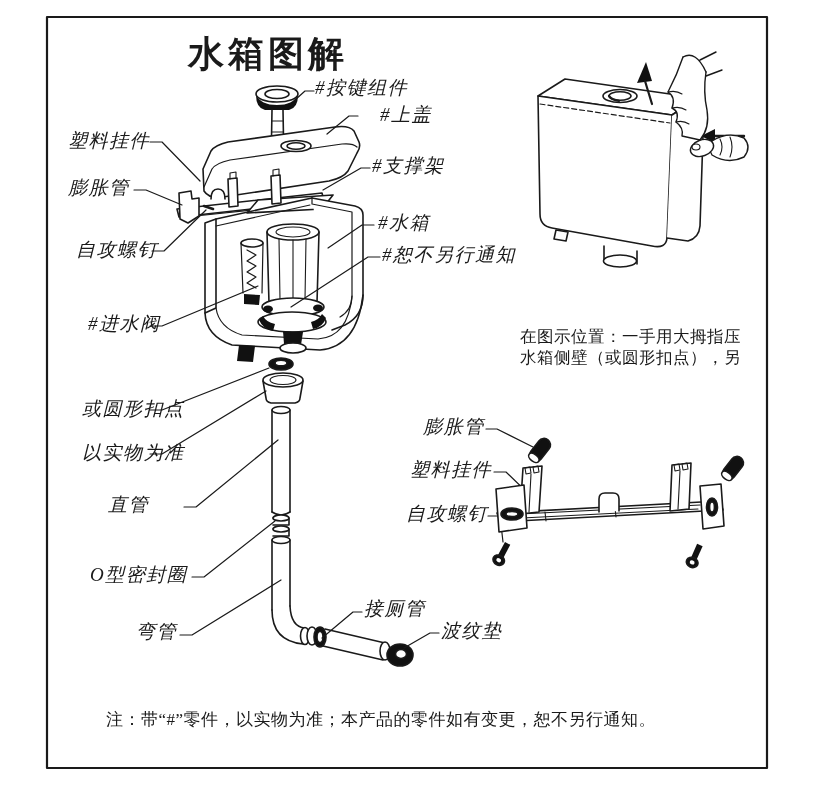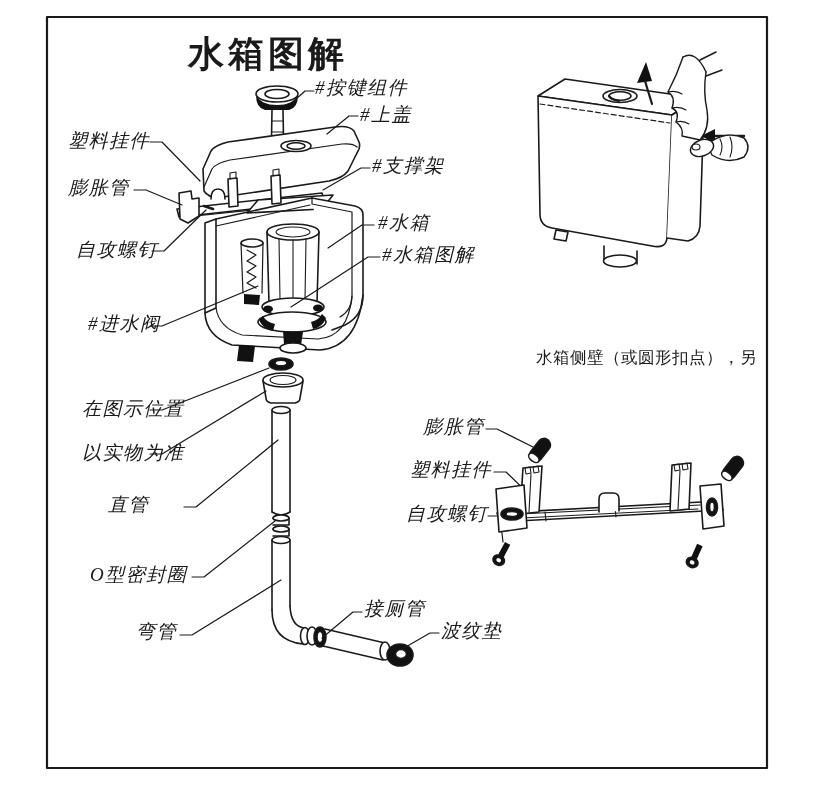--- a/index.html
+++ b/index.html
@@ -228,34 +228,36 @@
         <rect x="692" y="544" width="6" height="16" fill="#111" stroke="none"></rect>
         <ellipse cx="695" cy="563" rx="6" ry="5" fill="#111"></ellipse>
         <ellipse cx="695" cy="563" rx="2.5" ry="2" fill="#fff" stroke="none"></ellipse>
       </g>
     </g>
   </svg>
 
   <h1 class="page-title">水箱图解</h1>
 
   <span class="lbl" style="left:315px;top:78px">#按键组件</span>
-  <span class="lbl" style="left:360px;top:105px">#上盖</span>
+  <span class="lbl" style="left:380px;top:105px">#上盖</span>
   <span class="lbl" style="left:68px;top:131px">塑料挂件</span>
   <span class="lbl" style="left:372px;top:156px">#支撑架</span>
   <span class="lbl" style="left:68px;top:178px">膨胀管</span>
   <span class="lbl" style="left:378px;top:213px">#水箱</span>
   <span class="lbl" style="left:76px;top:240px">自攻螺钉</span>
-  <span class="lbl" style="left:382px;top:245px">#水箱图解</span>
+  <span class="lbl" style="left:382px;top:245px">#恕不另行通知</span>
   <span class="lbl" style="left:88px;top:314px">#进水阀</span>
-  <span class="lbl" style="left:82px;top:399px">在图示位置</span>
+  <span class="lbl" style="left:82px;top:399px">或圆形扣点</span>
   <span class="lbl" style="left:82px;top:443px">以实物为准</span>
   <span class="lbl" style="left:108px;top:495px">直管</span>
   <span class="lbl" style="left:90px;top:565px">O型密封圈</span>
   <span class="lbl" style="left:136px;top:622px">弯管</span>
   <span class="lbl" style="left:364px;top:599px">接厕管</span>
   <span class="lbl" style="left:441px;top:621px">波纹垫</span>
   <span class="lbl" style="left:423px;top:417px">膨胀管</span>
   <span class="lbl" style="left:410px;top:460px">塑料挂件</span>
   <span class="lbl" style="left:406px;top:504px">自攻螺钉</span>
 
-  <span class="note-line" style="left:536px;top:348px">水箱侧壁（或圆形扣点），另</span>
-
+  <span class="note-line" style="left:520px;top:327px">在图示位置：一手用大拇指压</span>
+  <span class="note-line" style="left:520px;top:348px">水箱侧壁（或圆形扣点），另</span>
+
+  <div class="footer-note">注：带“#”零件，以实物为准；本产品的零件如有变更，恕不另行通知。</div>
 </div>
 
 </body></html>

